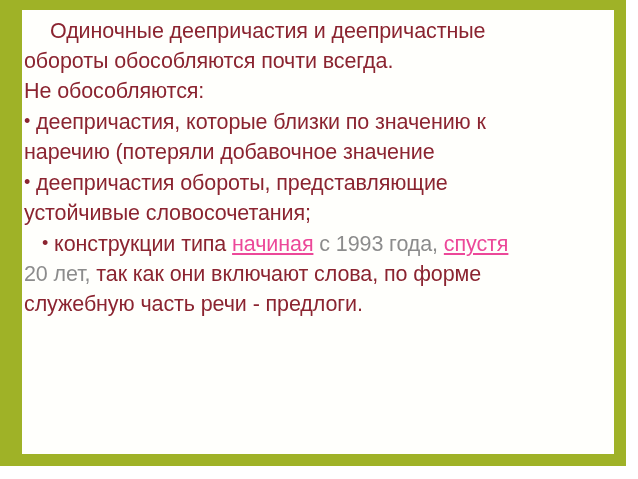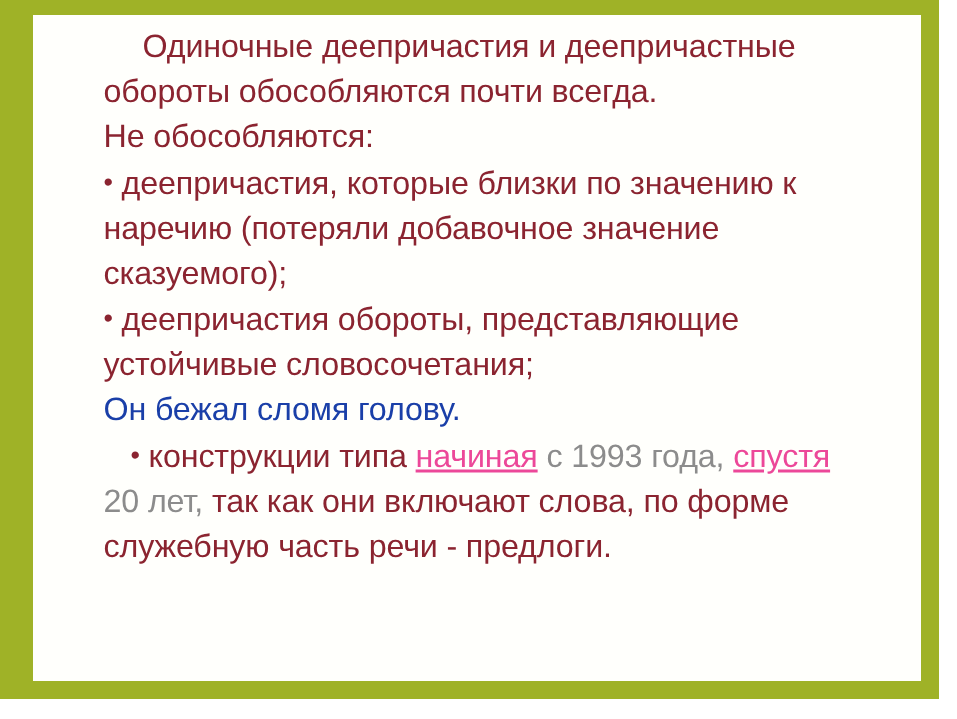--- a/index.html
+++ b/index.html
@@ -54,21 +54,20 @@
     padding: 0 6px 0 2px;
     box-sizing: border-box;
   }
 
   .line {
     font-size: 21.5px;
     line-height: 30px;
     letter-spacing: -0.1px;
     white-space: nowrap;
     font-family: "Liberation Sans", sans-serif;
-    margin-left: 45px;
   }
 
   .rule {
     color: #8b2430;
   }
 
   .example {
     color: #1a3fa8;
   }
 
@@ -109,28 +108,26 @@
         <div class="line rule indent">Одиночные деепричастия и деепричастные</div>
 
         <div class="line rule">обороты обособляются почти всегда.</div>
 
         <div class="line rule">Не обособляются:</div>
 
         <div class="line rule"><span class="bullet">•</span> <span>деепричастия, которые близки по значению к</span></div>
 
         <div class="line rule">наречию (потеряли добавочное значение</div>
 
-        <div class="line rule">сказуемого);</div>
 
 
         <div class="line rule"><span class="bullet">•</span> <span>деепричастия обороты, представляющие</span></div>
 
         <div class="line rule">устойчивые словосочетания;</div>
 
-        <div class="line example">Он бежал сломя голову.</div>
 
         <div class="line rule indent-bullet"><span class="bullet">•</span> <span>конструкции типа</span> <span class="gray-u">начиная</span> <span class="gray">с 1993 года,</span> <span class="gray-u">спустя</span></div>
 
         <div class="line rule"><span class="gray">20 лет,</span> <span>так как они включают слова, по форме</span></div>
 
 
         <div class="line rule">служебную часть речи - предлоги.</div>
 
       </div>
     </div>

